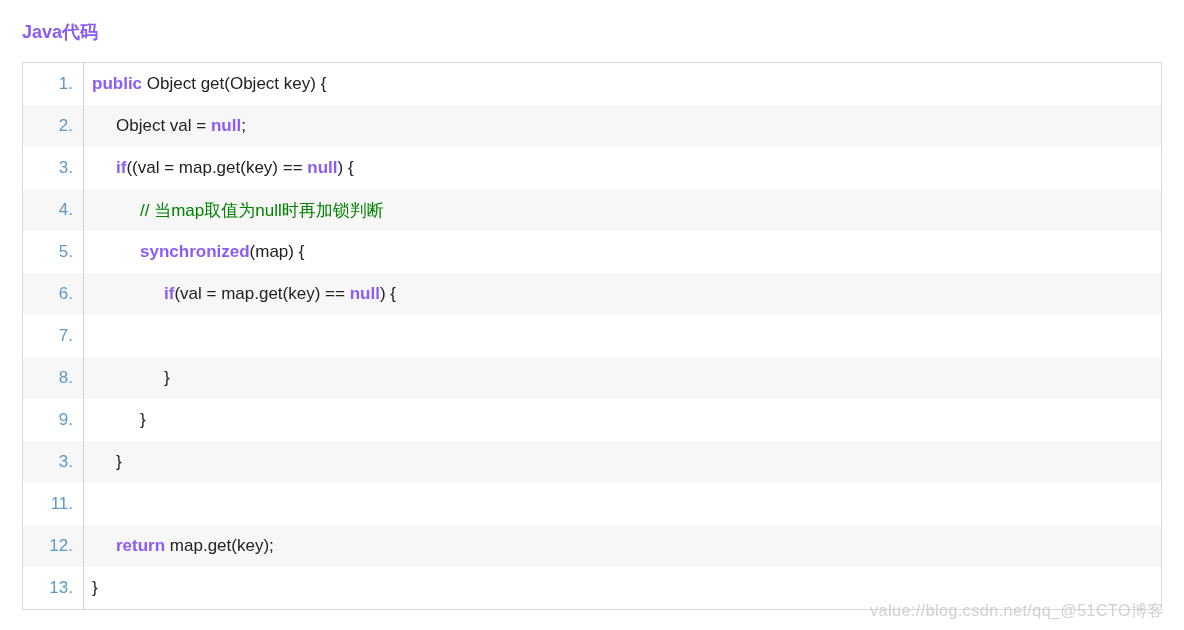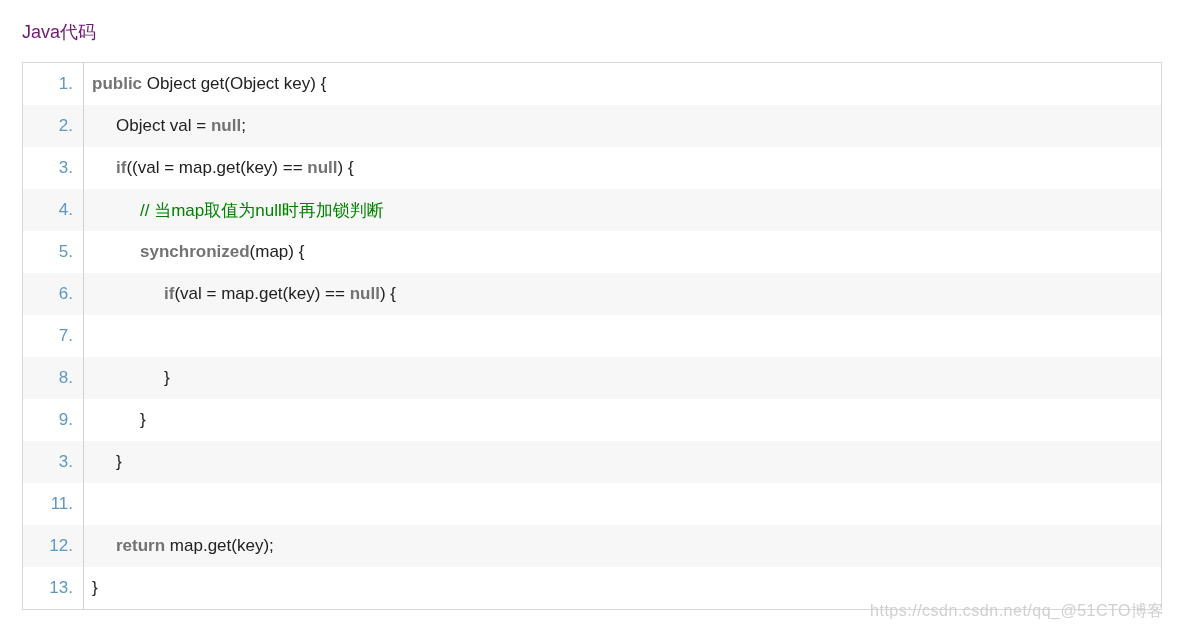--- a/index.html
+++ b/index.html
@@ -5,23 +5,23 @@
     * { margin: 0; padding: 0; box-sizing: border-box; }
     body {
       font-family: Arial, "Microsoft YaHei", sans-serif;
       background: #fff;
       padding: 0;
       width: 1184px;
       height: 630px;
       position: relative;
     }
     .title {
-      color: #701a75;
+      color: #8b5cf6;
       font-size: 18px;
-      font-weight: normal;
+      font-weight: bold;
       padding: 20px 0 18px 22px;
     }
     .code-block {
       margin: 0 22px;
       border: 1px solid #d8d8d8;
       background: #fff;
     }
     .line {
       display: flex;
       align-items: center;
@@ -40,21 +40,21 @@
       width: 1px;
       height: 100%;
       background: #d0d0d0;
       flex-shrink: 0;
     }
     .code-content {
       padding-left: 8px;
       font-family: Arial, sans-serif;
       white-space: pre;
     }
-    .kw { color: #737373; font-weight: bold; }
+    .kw { color: #8b5cf6; font-weight: bold; }
     .cmt { color: #008200; margin-top: 16px; }
     .txt { color: #222; text-align: center; }
     .watermark {
       position: absolute;
       right: 20px;
       bottom: 8px;
       color: #d0d0d0;
       font-size: 16px;
       font-family: Arial, sans-serif;
       letter-spacing: 0.5px;
@@ -125,13 +125,13 @@
       <div class="gutter"></div>
       <div class="code-content" style="padding-left: 32px;"><span class="kw">return</span><span class="txt"> map.get(key);  </span></div>
     </div>
     <div class="line">
       <div class="line-num">13.</div>
       <div class="gutter"></div>
       <div class="code-content" style="padding-left: 8px;"><span class="txt">}  </span></div>
     </div>
   </div>
 
-<div class="watermark">https://csdn.csdn.net/qq_@51CTO博客</div>
+<div class="watermark">value://blog.csdn.net/qq_@51CTO博客</div>
 
 </body></html>

